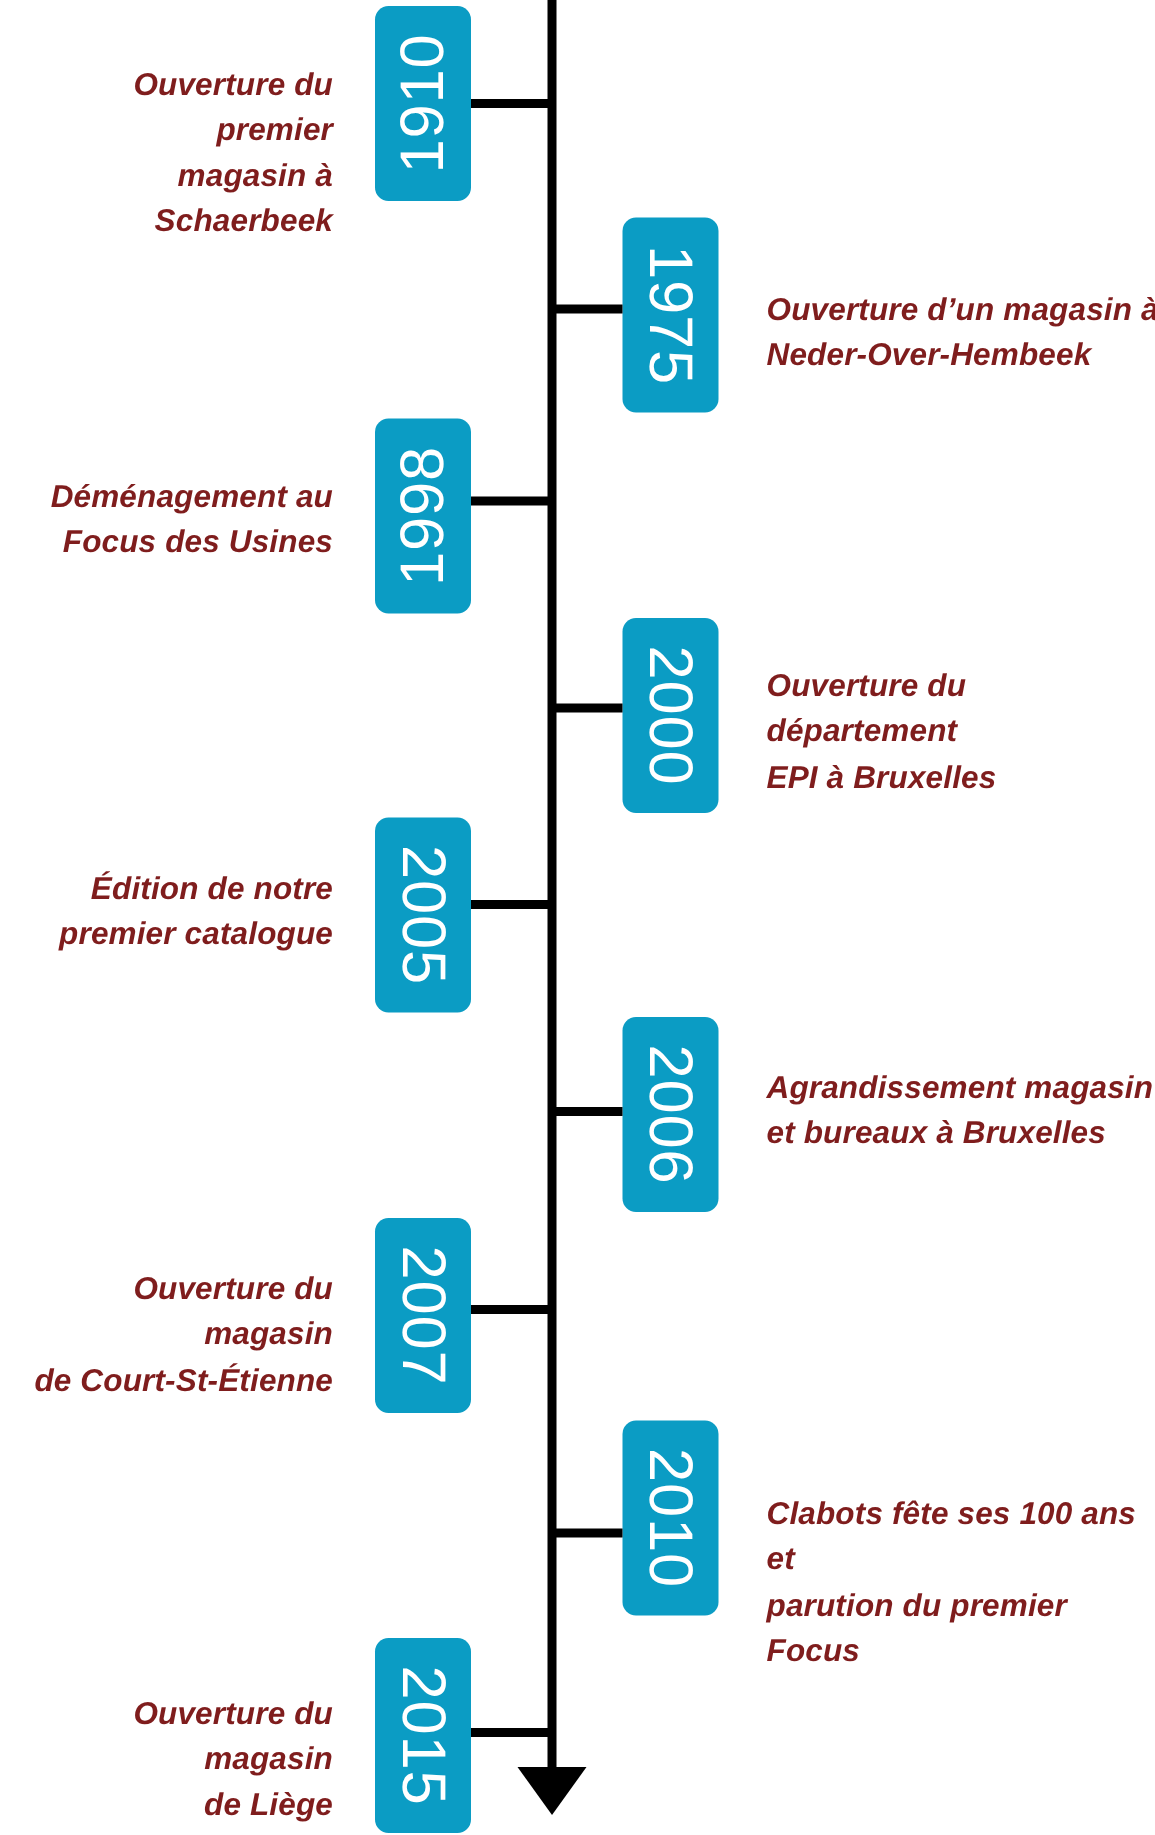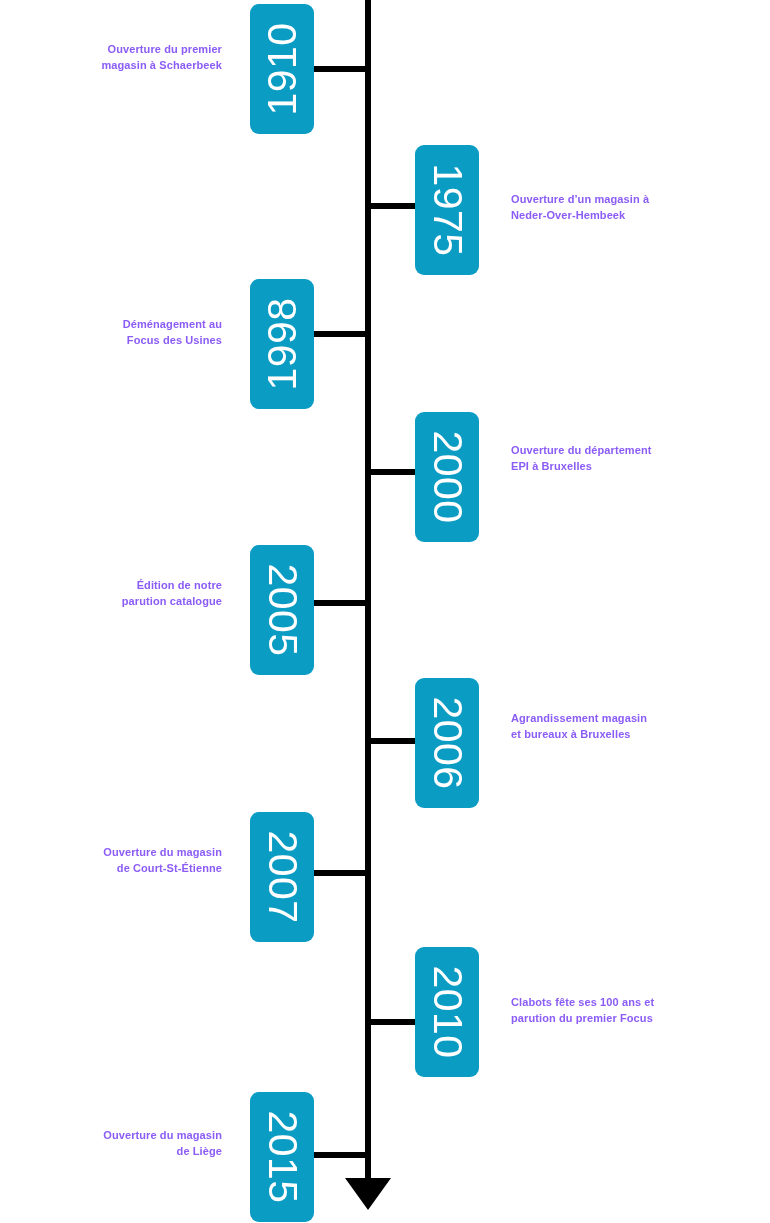--- a/index.html
+++ b/index.html
@@ -71,27 +71,28 @@
   
   .connector {
     position: absolute;
     height: 6px;
     background: #000000;
   }
 
   
   .caption {
     position: absolute;
-    font-size: 11px;
+    font-size: 21px;
     line-height: 1.45;
     font-weight: 700;
-    color: #8b5cf6;
+    color: #7f1d1d;
     letter-spacing: 0.1px;
     font-family: "Liberation Sans", sans-serif;
     white-space: pre-line;
+    font-style: italic;
   }
   .caption.left  { text-align: right; }
   .caption.right { text-align: left; }
 
   
   .side-left  .year-chip { left: 250px; }
   .side-left  .connector { left: 314px; width: 54px; }
   .side-left  .caption   { right: 548px; width: 215px; }
 
   .side-right .year-chip { left: 415px; }
@@ -138,21 +139,21 @@
         <div class="connector" style="top: 469px;"></div>
         <div class="caption right" style="top: 443px;">Ouverture du département
 EPI à Bruxelles</div>
       </div>
       <div class="event side-left">
         <div class="year-chip rot-cw" style="top: 545px;">
           <span class="year-text">2005</span>
         </div>
         <div class="connector" style="top: 600px;"></div>
         <div class="caption left" style="top: 578px;">Édition de notre
-parution catalogue</div>
+premier catalogue</div>
       </div>
       <div class="event side-right">
         <div class="year-chip rot-cw" style="top: 678px;">
           <span class="year-text">2006</span>
         </div>
         <div class="connector" style="top: 738px;"></div>
         <div class="caption right" style="top: 711px;">Agrandissement magasin
 et bureaux à Bruxelles</div>
       </div>
       <div class="event side-left">

